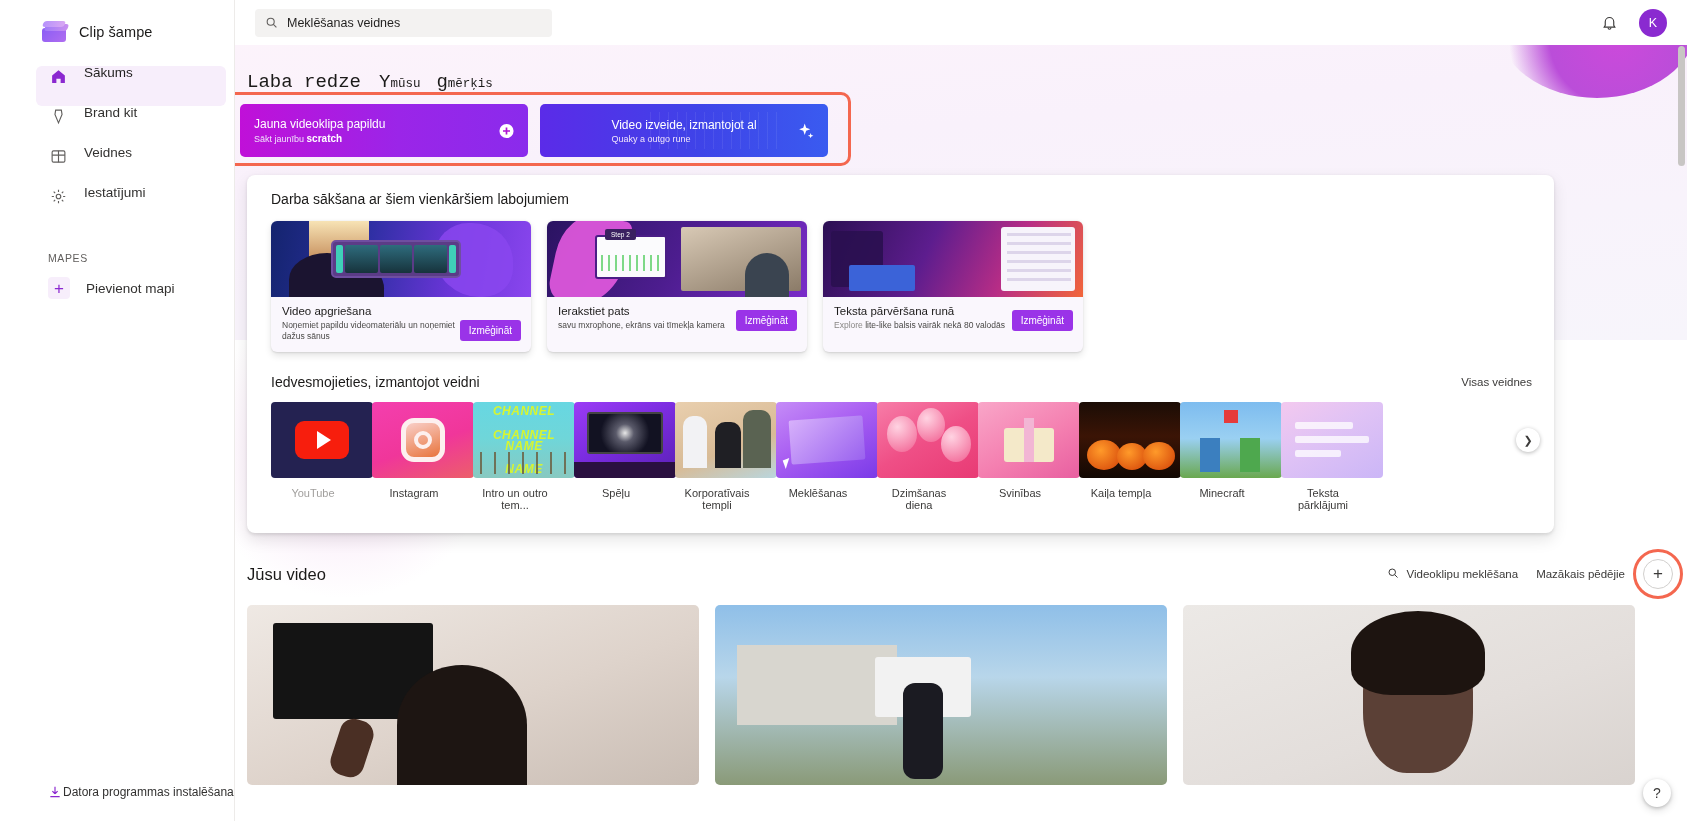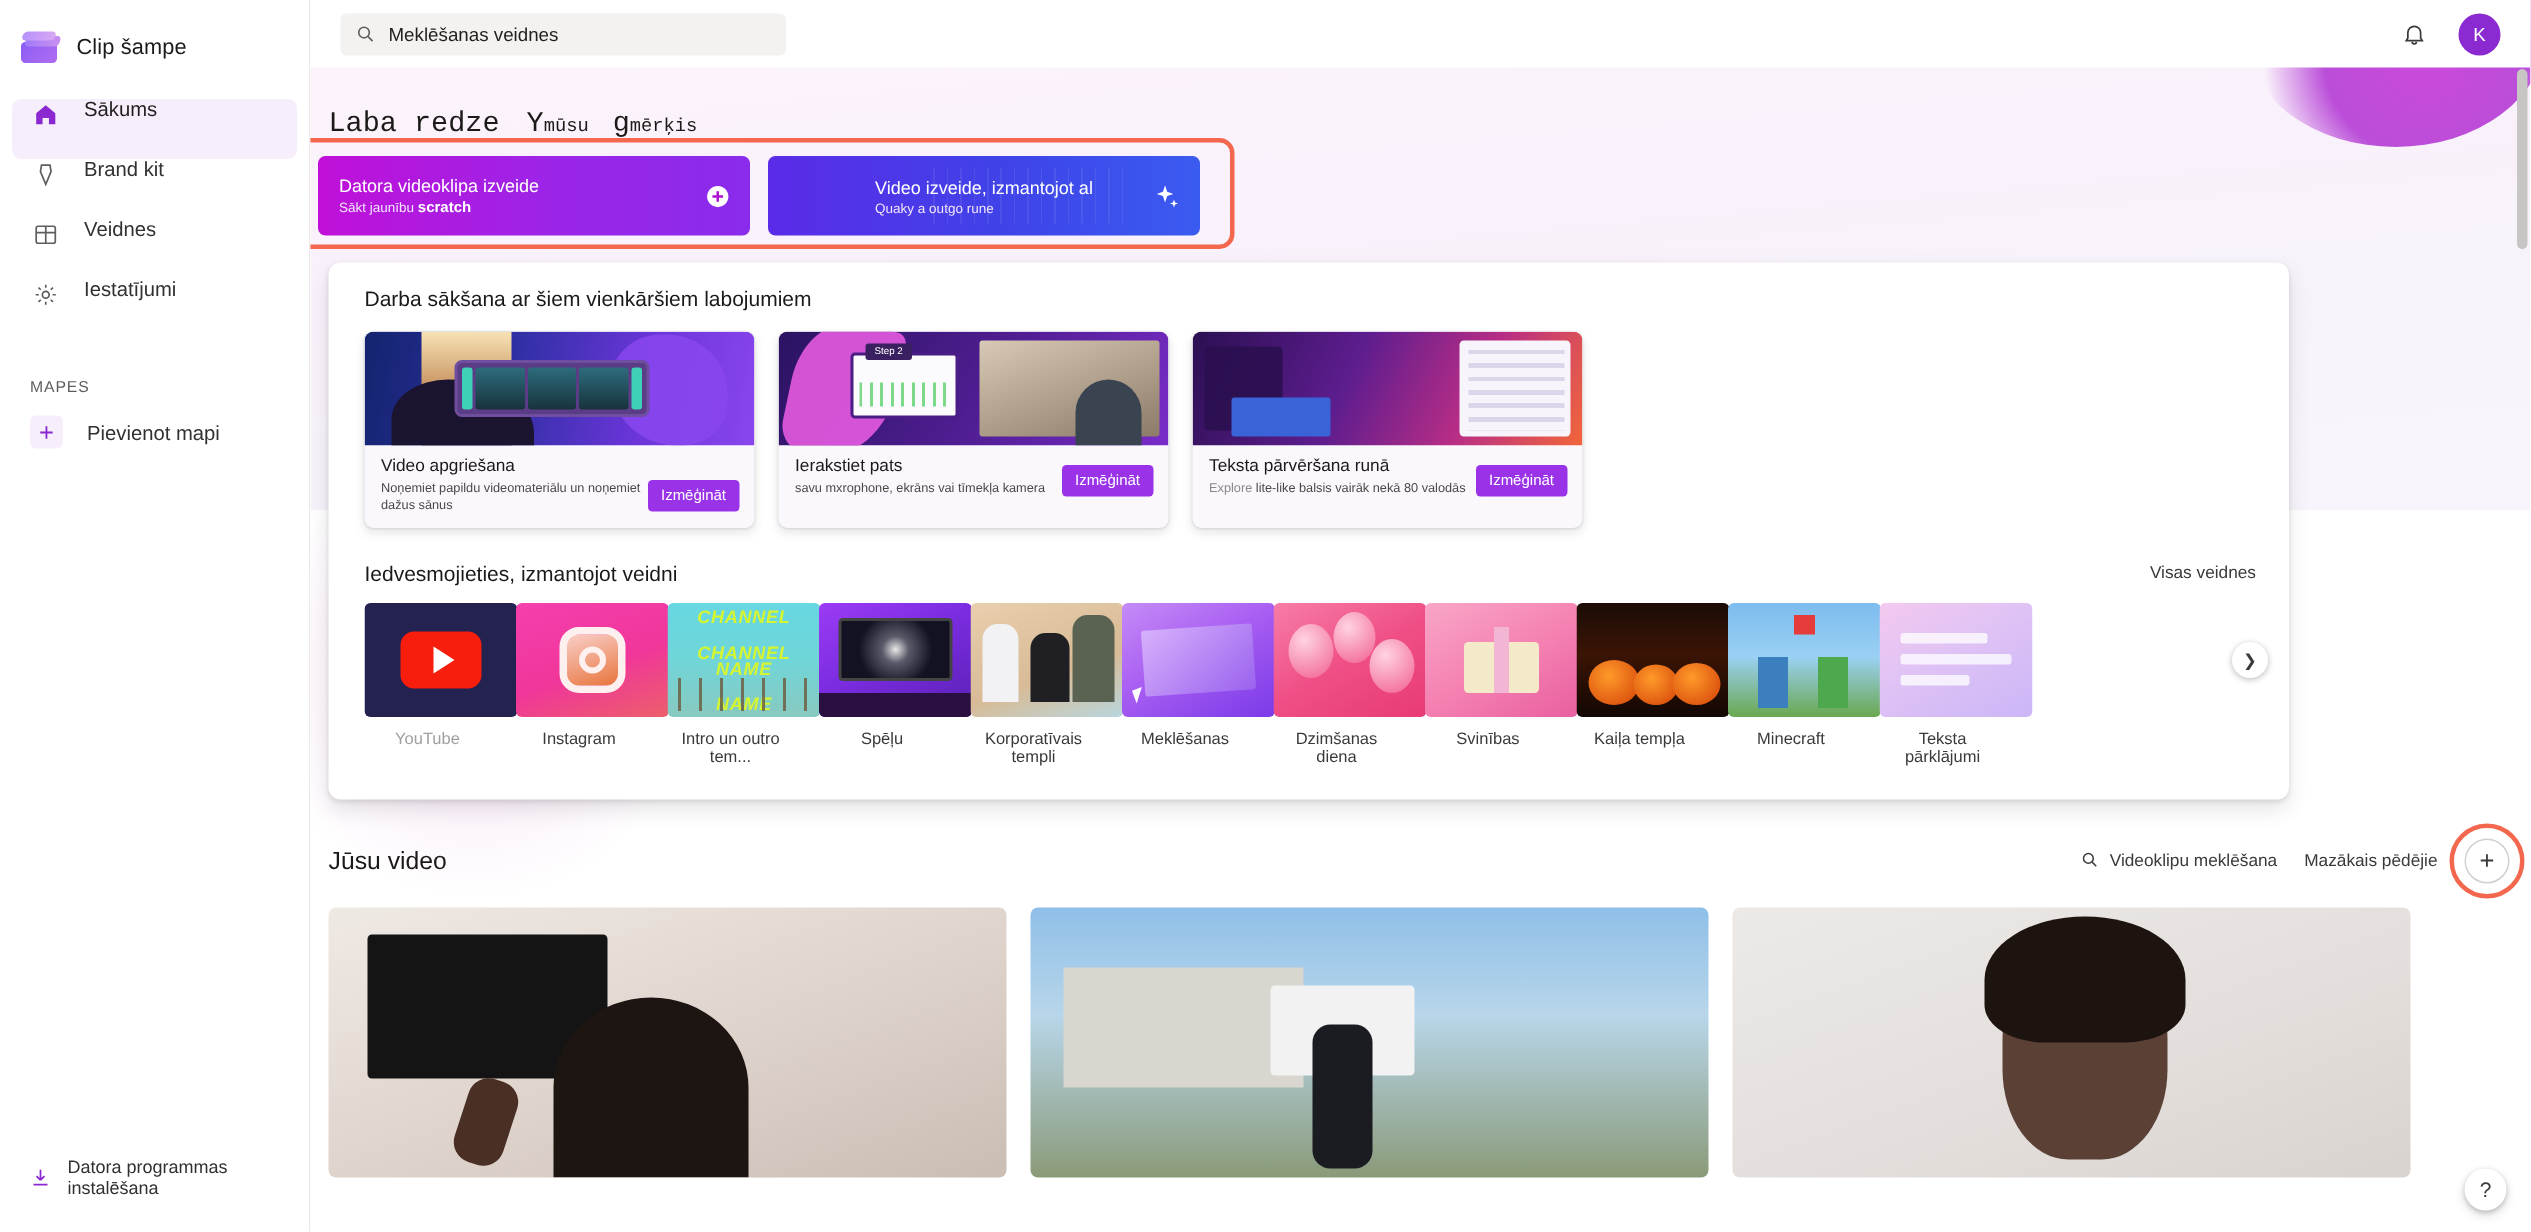--- a/index.html
+++ b/index.html
@@ -3,21 +3,21 @@
 <meta charset="utf-8">
 <style>
   * { box-sizing: border-box; margin: 0; padding: 0; }
   html, body {
     width: 1687px; height: 821px;
     overflow: hidden;
     font-family: "Liberation Sans", sans-serif;
     background: #ffffff;
     color: #201f1e;
   }
-  .app { display: flex; width: 1687px; height: 821px; position: relative; }
+  .app { display: flex; width: 1687px; height: 821px; position: relative; padding-left: 28px; }
 
   
   .sidebar {
     width: 207px; height: 821px;
     background: #ffffff;
     border-right: 1px solid #edebe9;
     position: relative;
     flex: 0 0 207px;
   }
   .brand { display: flex; align-items: center; gap: 11px; padding: 16px 0 0 14px; height: 48px; }
@@ -48,21 +48,21 @@
   }
   .addfolder { display:flex; align-items:center; gap:16px; height:40px; padding:0 12px; margin:0 8px; border-radius:6px; cursor:pointer; }
   .addfolder .plusbox {
     width:22px; height:22px; border-radius:4px; background:#f7eefb;
     display:flex; align-items:center; justify-content:center; color:#8b28d0; font-size:17px; line-height:1;
   }
   .addfolder .lbl { font-size:13.5px; color:#323130; }
 
   .sidebar-bottom {
     position:absolute; left:0; bottom:0; width:100%;
-    display:flex; align-items:center; gap:11px;
+    display:flex; align-items:center; gap:1px;
     padding: 12px 0 22px 20px; font-size:12px; color:#323130;
   }
   .sidebar-bottom .dl { color:#8b28d0; display:flex; }
 
   
   .main {
     flex: 1 1 auto; height: 821px; position: relative; overflow: hidden;
     background: #ffffff;
   }
   .topbar {
@@ -392,21 +392,21 @@
         <span class="t1">Laba redze</span>
         <span class="t2"><span>Y</span><small>mūsu</small></span>
         <span class="t3"><span>g</span><small>mērķis</small></span>
       </div>
 
       <div class="action-wrap">
         <div class="action-outline"></div>
         <div class="actions">
           <div class="action-card purple">
             <div class="txt">
-              <span class="ttl">Datora videoklipa izveide</span>
+              <span class="ttl">Jauna videoklipa papildu</span>
               <span class="sub"><span>Sākt jaunību</span> <b>scratch</b></span>
             </div>
             <span class="endico">
               <svg width="17" height="17" viewBox="0 0 24 24" fill="currentColor">
                   <circle cx="12" cy="12" r="10"></circle>
                   <path d="M12 7v10M7 12h10" stroke="#b013d2" stroke-width="2.4"></path>
                 </svg>
             </span>
           </div>
           <div class="action-card blue">

